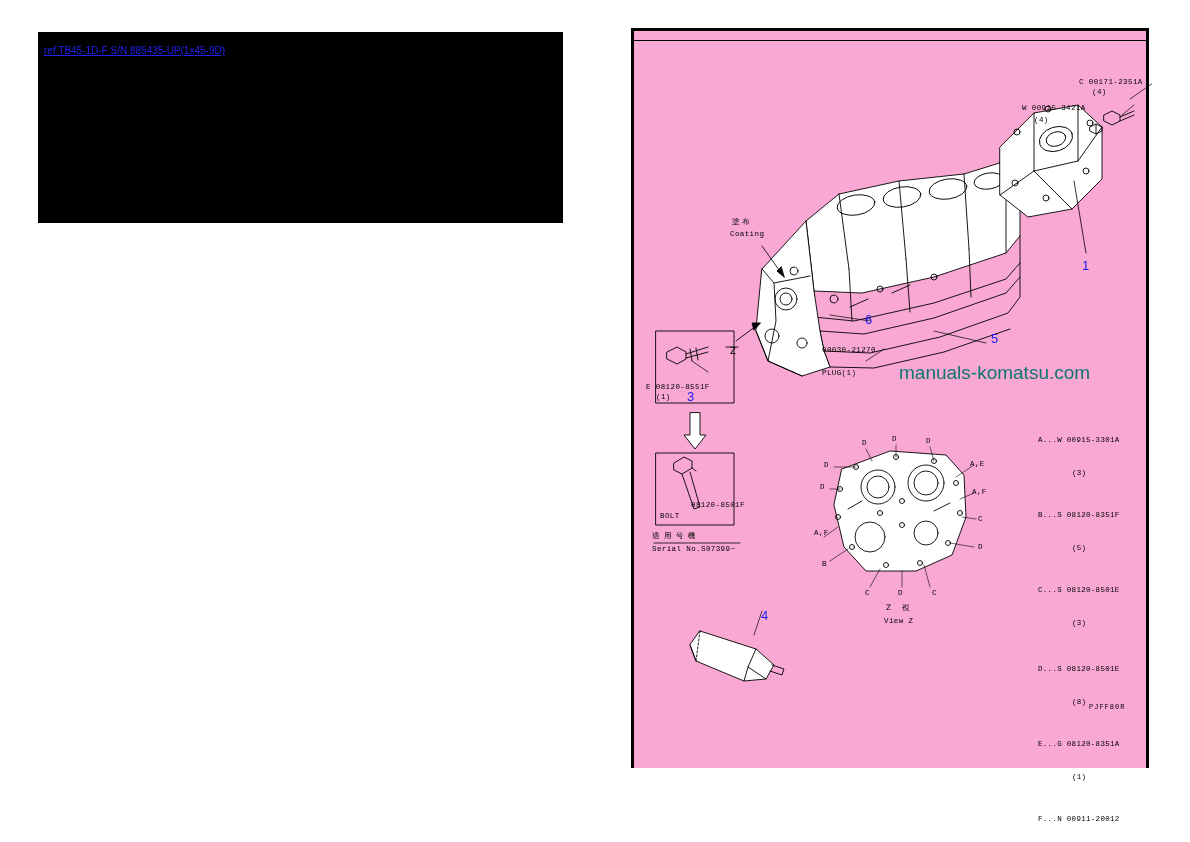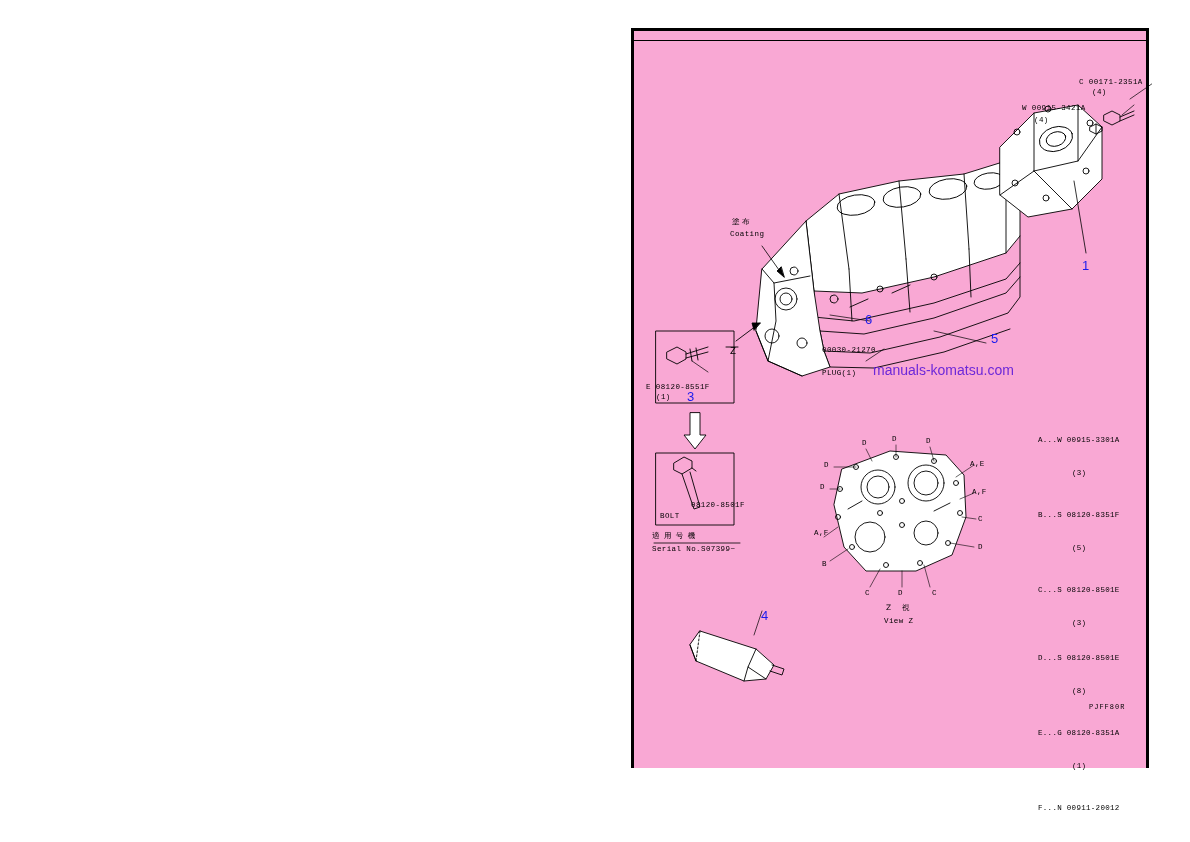--- a/index.html
+++ b/index.html
@@ -90,23 +90,24 @@
   .num {
     position: absolute;
     font-family: "Liberation Sans", sans-serif;
     font-size: 13px;
     font-weight: 400;
     color: #1a1aee;
   }
   .watermark {
     position: absolute;
     font-family: "Liberation Sans", sans-serif;
-    font-size: 14px;
-    color: #6d28d9;
+    font-size: 19px;
+    color: #0f766e;
     white-space: nowrap;
+    margin-left: 26px;
   }
   .code-col {
     position: absolute;
     font-family: "Liberation Mono", monospace;
     font-size: 7.5px;
     line-height: 11px;
     color: #000;
     white-space: pre;
     letter-spacing: 0.3px;
   }
@@ -116,20 +117,23 @@
     font-size: 7px;
     color: #000;
     letter-spacing: 1px;
   }
 </style>
 </head>
 <body>
 
 <div id="root">
 
+  <div class="black-panel">
+    <a class="panel-link" href="#">ref TB45-1D-F S/N 885435-UP(1x45-9D)</a>
+  </div>
 
   <div class="diagram-frame">
     <div class="inner-top-rule"></div>
 
     <svg class="dwg" viewBox="0 0 518 740" xmlns="http://www.w3.org/2000/svg">
       <g fill="none" stroke="#000" stroke-width="0.9" stroke-linejoin="round" stroke-linecap="round">
 
         <path d="M172 190 L205 163 L265 150 L330 143 L372 130 L386 135 L386 205 L372 222 L300 246 L228 262 L180 260 Z" fill="#fff"></path>
         <path d="M172 190 L180 260"></path>
         <path d="M205 163 L215 238"></path>
@@ -320,21 +324,21 @@
     <div class="lbl" style="left:344px; top:512px;">D</div>
     <div class="lbl" style="left:264px; top:558px;">D</div>
 
     <div class="code-col" style="left:404px; top:382px;">
       <div>A...W 00915-3301A</div>
       <div style="padding-left:34px;">(3)</div>
       <div style="margin-top:9px;">B...S 08120-8351F</div>
       <div style="padding-left:34px;">(5)</div>
       <div style="margin-top:9px;">C...S 08120-8501E</div>
       <div style="padding-left:34px;">(3)</div>
-      <div style="margin-top:2px;text-align:right;">D...S 08120-8501E</div>
+      <div style="margin-top:13px;text-align:right;">D...S 08120-8501E</div>
       <div style="padding-left:34px;">(8)</div>
       <div style="margin-top:9px;">E...G 08120-8351A</div>
       <div style="padding-left:34px;">(1)</div>
       <div style="margin-top:9px;">F...N 00911-20012</div>
       
     </div>
 
     <div class="footer-code" style="left:455px; top:672px;">PJFF80R</div>
   </div>
 

